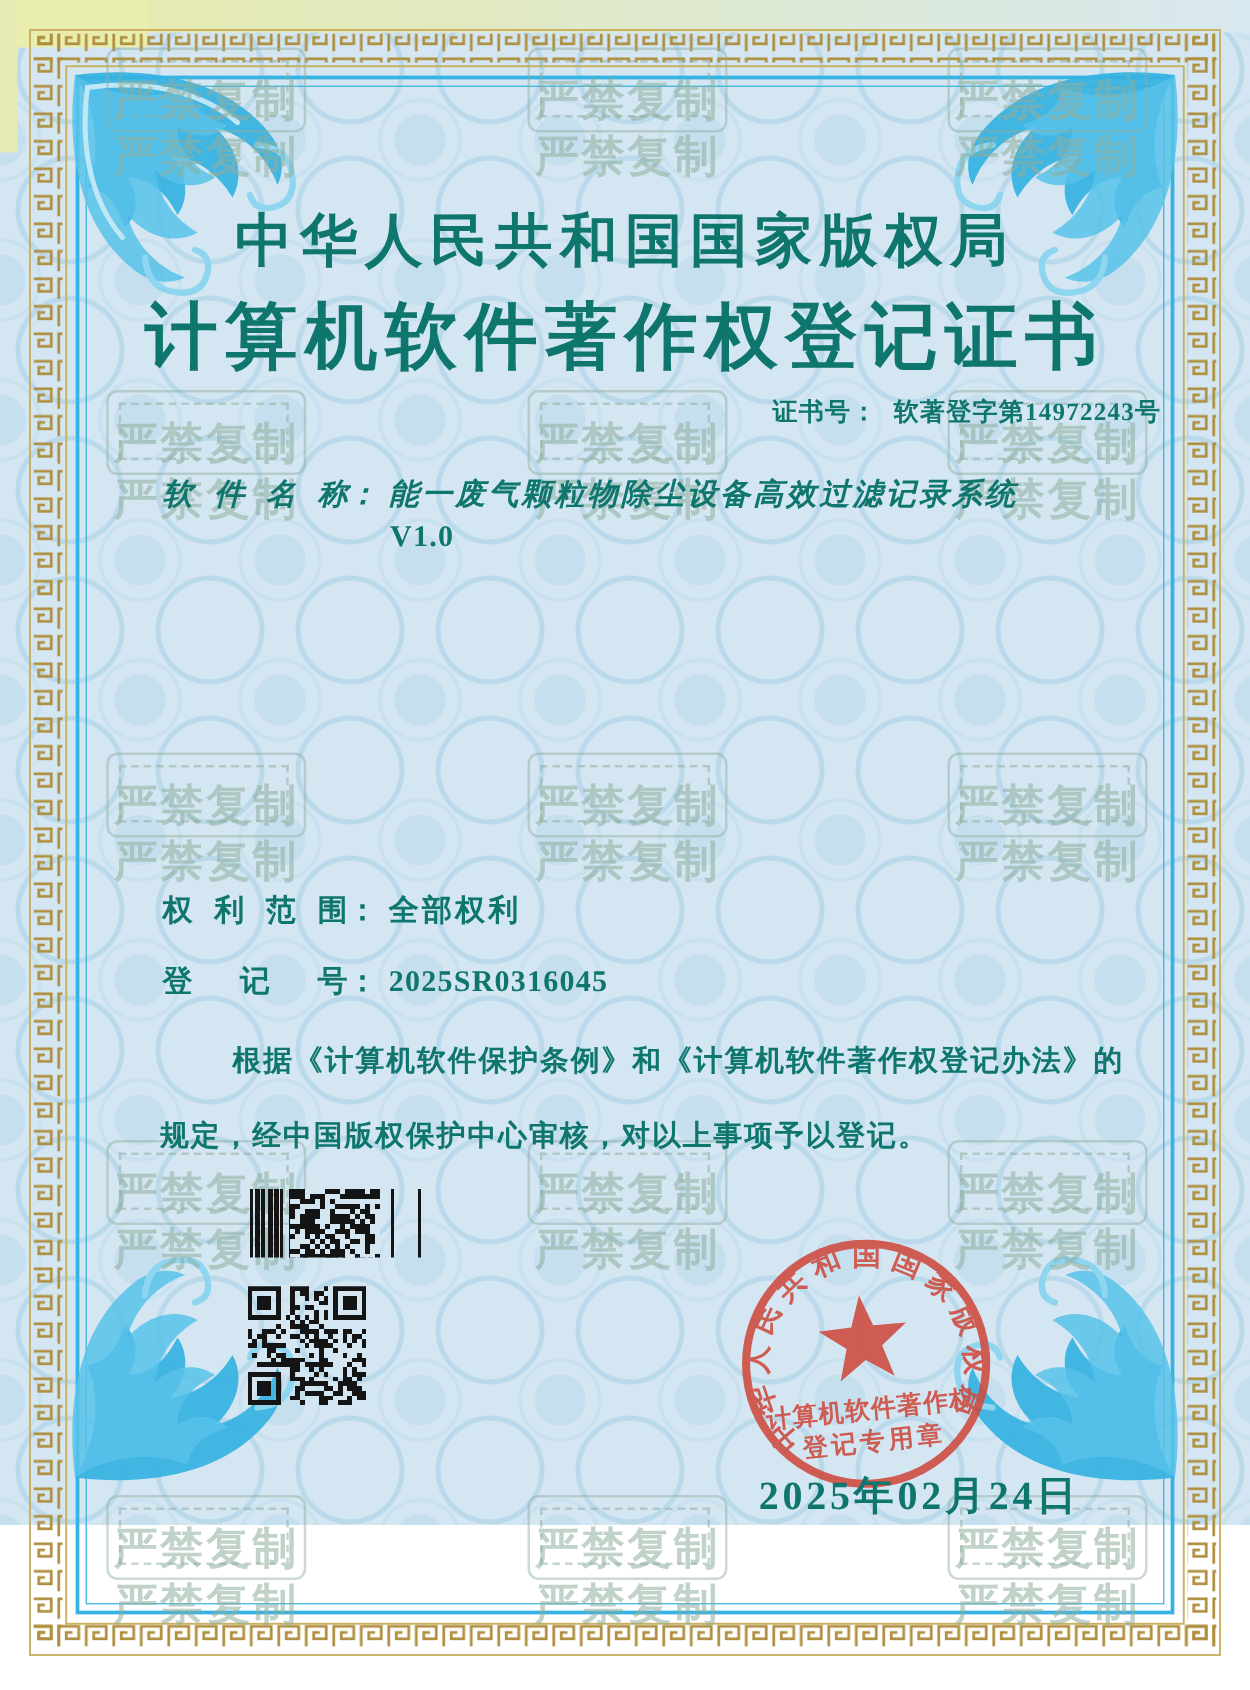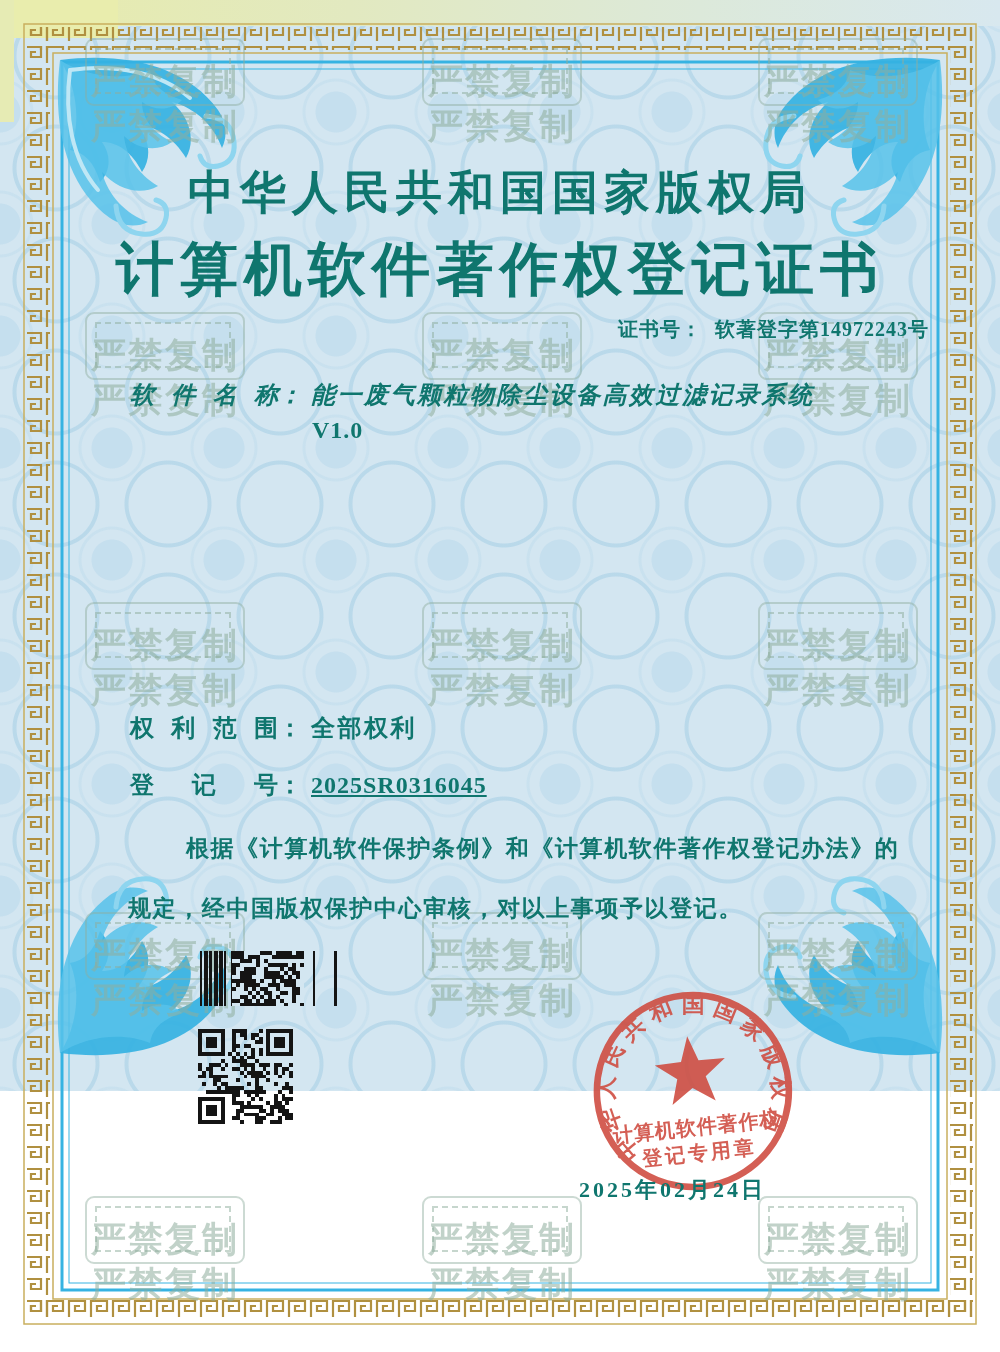--- a/index.html
+++ b/index.html
@@ -1,18 +1,18 @@
 <!DOCTYPE html>
 <html style="--wm: #8fae9d;"><head>
 <meta charset="utf-8">
 <style>
   html,body{margin:0;padding:0;}
   body{width:1000px;height:1352px;position:relative;overflow:hidden;
        font-family:"Liberation Serif","DejaVu Serif",serif;}
-  .page{position:absolute;inset:0;width:1000px;height:1091px;background:#d3e6f1;}
+  .page{position:absolute;inset:0;width:1000px;height:1220px;background:#d3e6f1;}
 
   
   .bg{position:absolute;inset:0;z-index:0;
     background-image:
       radial-gradient(circle at 50% 50%, transparent 39px, rgba(128,186,219,.30) 40px, rgba(128,186,219,.30) 43px, transparent 44px),
       radial-gradient(circle at 50% 50%, rgba(140,195,225,.20) 0 20px, transparent 21px),
       radial-gradient(circle at 50% 50%, transparent 30px, rgba(150,200,228,.16) 31px, rgba(150,200,228,.16) 33px, transparent 34px);
     background-size:112px 112px,112px 112px,112px 112px;
     background-position:0 0,56px 56px,56px 56px;}
 
@@ -46,34 +46,34 @@
   .title1{position:absolute;top:162px;left:0;right:0;text-align:center;font-size:46px;letter-spacing:6px;}
   .title2{position:absolute;top:231px;left:0;right:0;text-align:center;font-size:58px;letter-spacing:6px;}
   .certno{position:absolute;top:316px;left:618px;font-size:20px;letter-spacing:1px;}
   .certno-val{margin-left:13px;}
 
   .frow{position:absolute;left:130px;font-size:24px;white-space:nowrap;}
   .flabel{display:inline-block;width:148px;text-align:justify;text-align-last:justify;}
   .fvalue{margin-left:9px;letter-spacing:2.5px;}
   .r1{top:379px;font-style:italic;} .r1b{position:absolute;left:312px;top:417px;font-size:24px;letter-spacing:1px;}
   .r2{top:489px;} .r3{top:652px;} .r4{top:712px;} .r5{top:769px;}
-  .r5 .fvalue{letter-spacing:1px;text-decoration:underline;}
+  .r5 .fvalue{letter-spacing:1px;}
 
   .para{position:absolute;font-size:23px;letter-spacing:1.6px;white-space:nowrap;}
   .p1{left:186px;top:833px;}
   .p2{left:128px;top:893px;}
 
   .barcode{position:absolute;left:200px;top:951px;width:146px;height:55px;z-index:5;shape-rendering:crispEdges;}
   .qrcode{position:absolute;left:198px;top:1029px;width:95px;height:95px;z-index:5;shape-rendering:crispEdges;}
 
   .seal-wrap{position:absolute;left:577px;top:976px;width:232px;height:232px;z-index:6;transform:rotate(-6deg);}
   .seal-wrap svg{width:232px;height:232px;display:block;opacity:.88;}
   .seal-text{font-family:"Liberation Serif","DejaVu Serif",serif;font-weight:700;}
 
-  .date{position:absolute;left:579px;top:1175px;font-size:22px;letter-spacing:3px;z-index:6;}
+  .date{position:absolute;left:607px;top:1175px;font-size:32px;letter-spacing:3px;z-index:6;}
 </style>
 </head>
 <body>
 
 <div class="page">
 
   <div class="bg"></div>
   <div class="top-band"></div>
   <div class="tl-patch"></div>
   <div class="left-patch"></div>

